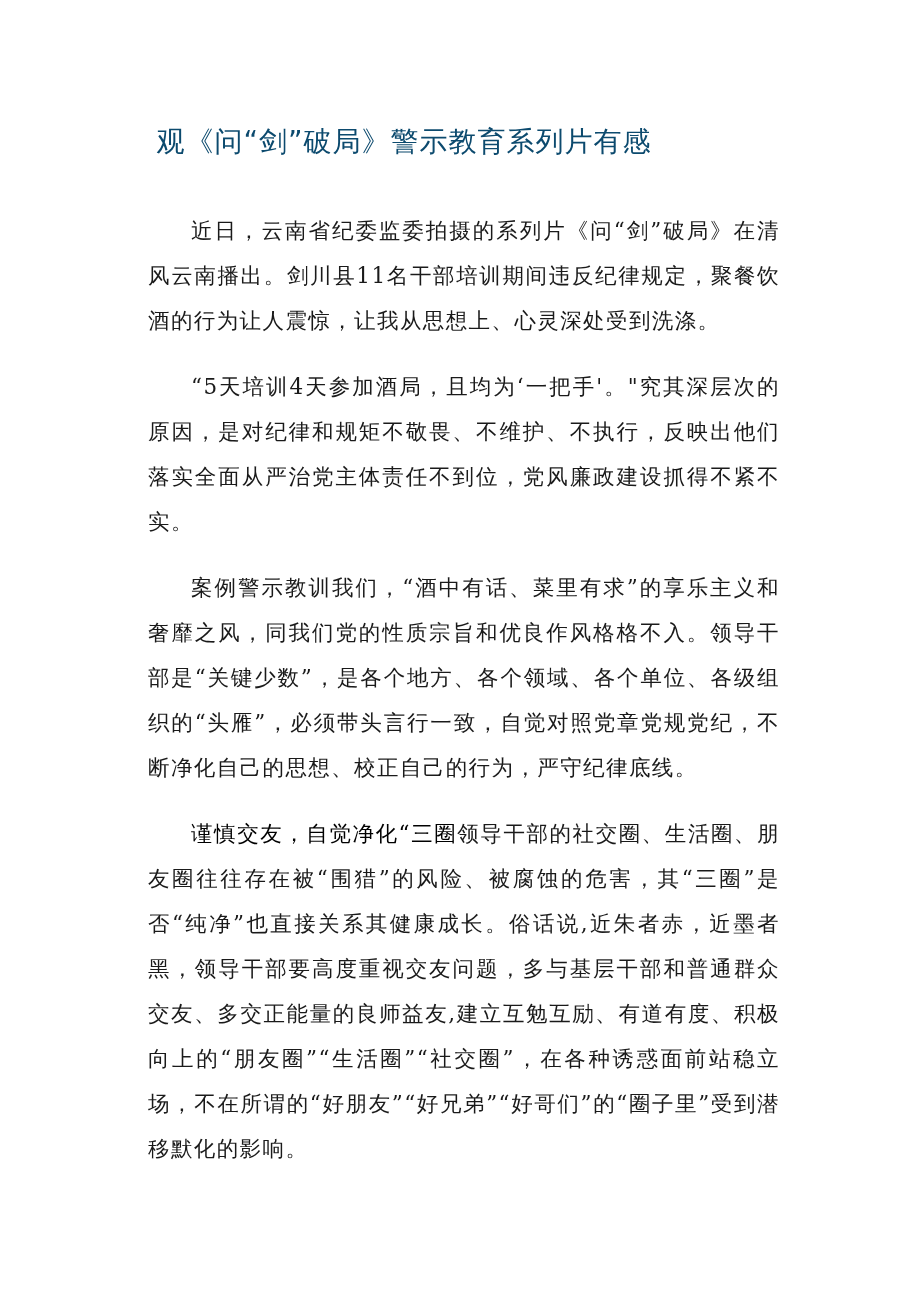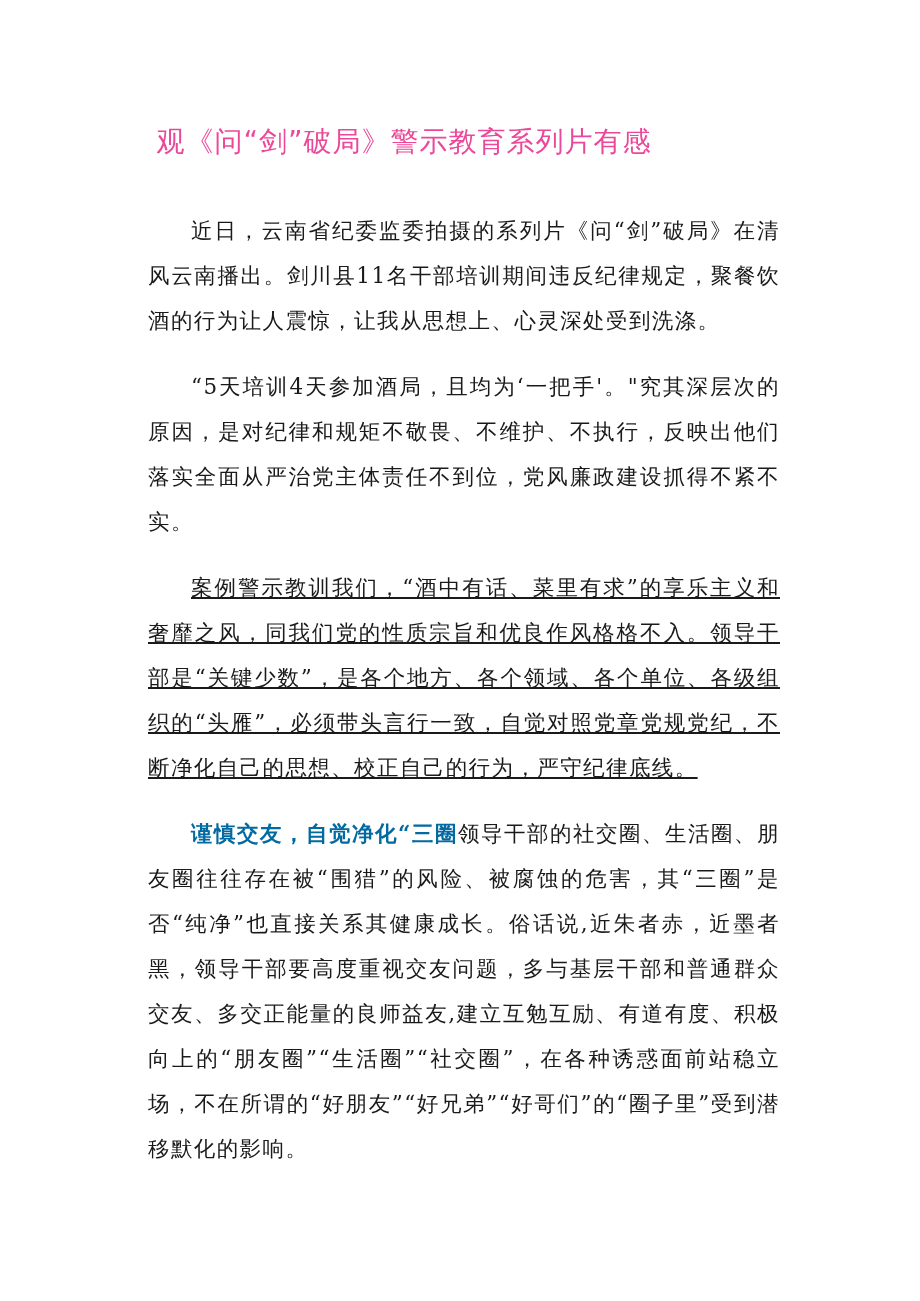--- a/index.html
+++ b/index.html
@@ -1,32 +1,32 @@
 <!DOCTYPE html>
 <html><head>
   <meta charset="utf-8">
   <style>
     html, body { margin: 0; padding: 0; background: #ffffff; }
     body { width: 920px; height: 1301px; position: relative; overflow: hidden; }
     .page { position: absolute; left: 0; top: 0; width: 920px; height: 1301px; background: #fff; }
     .title {
       position: absolute; left: 0; top: 122px; width: 808px; text-align: center;
       font-family: "DejaVu Sans", sans-serif; font-size: 28px; line-height: 40px;
-      color: #ec4899; letter-spacing: 1px;
+      color: #0c4a6e; letter-spacing: 1px;
     }
     .body {
       position: absolute; left: 136px; top: 196px; width: 656px;
       font-family: "DejaVu Serif", serif; font-size: 21.5px; line-height: 45px;
       color: #1a1a1a; text-align: justify; letter-spacing: 1.4px;
     }
     .para { margin: 12px; text-indent: 2em; }
     .p1 { margin-bottom: 21px; }
     .p2 { margin-bottom: 21px; }
-    .p3 { margin-bottom: 21px; text-decoration: underline; }
-    .bold { font-weight: bold; color: #0369a1; }
+    .p3 { margin-bottom: 21px; }
+    .bold { font-weight: normal; color: #000000; }
   </style>
 </head>
 <body>
 
 <div class="page">
   <div class="title">观《问“剑”破局》警示教育系列片有感</div>
 
   <div class="body">
     <p class="para p1">近日，云南省纪委监委拍摄的系列片《问“剑”破局》在清风云南播出。剑川县11名干部培训期间违反纪律规定，聚餐饮酒的行为让人震惊，让我从思想上、心灵深处受到洗涤。</p>
     <p class="para p2">“5天培训4天参加酒局，且均为‘一把手'。"究其深层次的原因，是对纪律和规矩不敬畏、不维护、不执行，反映出他们落实全面从严治党主体责任不到位，党风廉政建设抓得不紧不实。</p>

